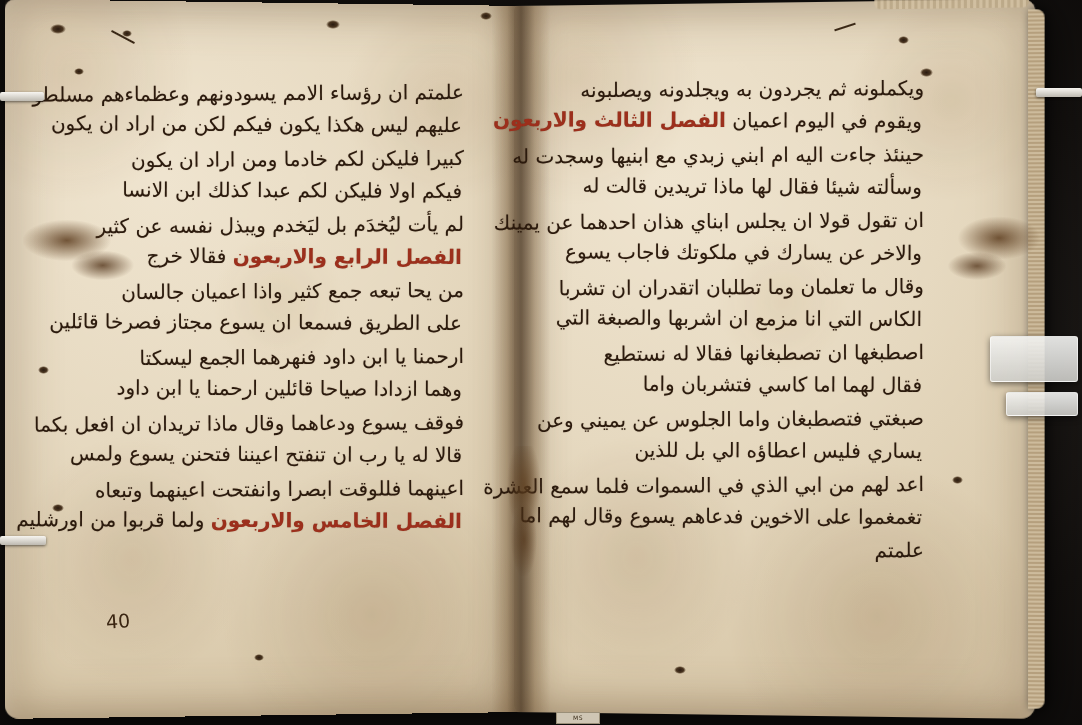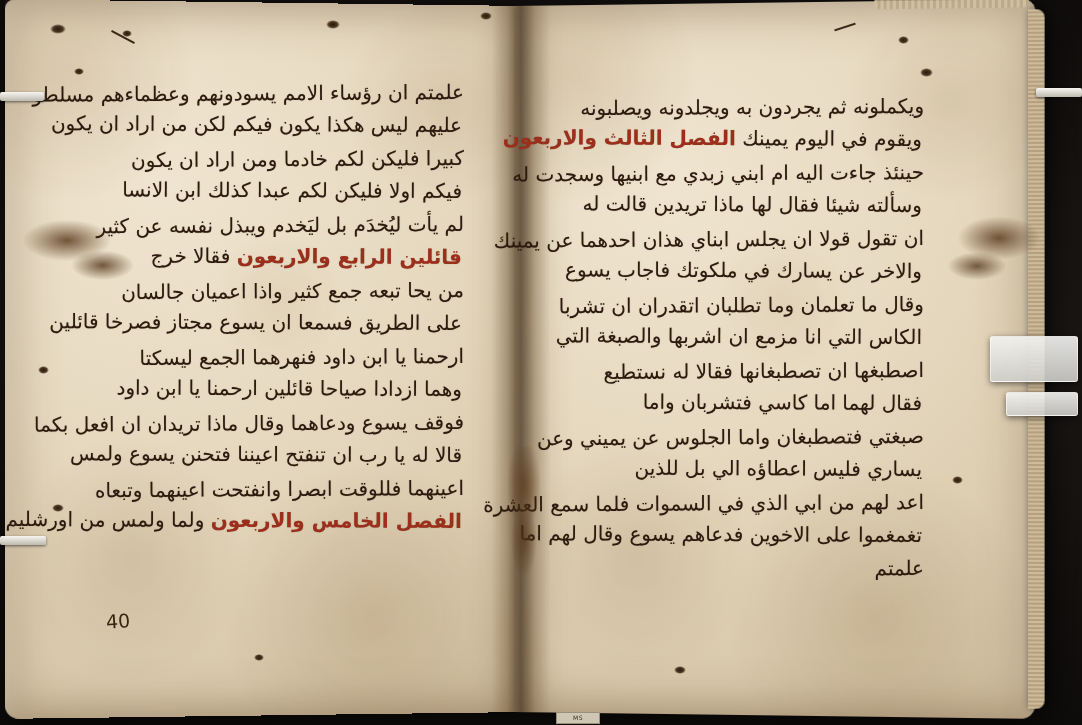--- a/index.html
+++ b/index.html
@@ -128,21 +128,21 @@
     opacity: 0.85;
   }
 
   
   .textblock {
     position: absolute;
     direction: rtl;
     text-align: justify;
   }
   .textblock.left  { left: 120px; top: 70px;  width: 330px; }
-  .textblock.right { left: 570px; top: 84px;  width: 340px; }
+  .textblock.right { left: 570px; top: 66px;  width: 340px; }
 
   .line {
     font-family: "DejaVu Sans", sans-serif;
     font-size: 20px;
     line-height: 33px;
     color: #2b1a0d;
     white-space: nowrap;
     text-shadow: 0 0 1px rgba(60,36,14,0.35);
     transform-origin: right center;
   }
@@ -266,42 +266,42 @@
 
     <div class="gutter"></div>
 
     <div class="textblock left">
       <div class="line">علمتم ان رؤساء الامم يسودونهم وعظماءهم مسلطو</div>
       <div class="line">عليهم ليس هكذا يكون فيكم لكن من اراد ان يكون</div>
       <div class="line">كبيرا فليكن لكم خادما ومن اراد ان يكون</div>
       <div class="line">فيكم اولا فليكن لكم عبدا كذلك ابن الانسا</div>
       <div class="line">لم يأت ليُخدَم بل ليَخدم ويبذل نفسه عن كثير</div>
       <div class="line">
-        <span class="rub">قائلين الرابع والاربعون</span>
+        <span class="rub">الفصل الرابع والاربعون</span>
         <span>فقالا خرج</span>
       </div>
       <div class="line">من يحا تبعه جمع كثير واذا اعميان جالسان</div>
       <div class="line">على الطريق فسمعا ان يسوع مجتاز فصرخا قائلين</div>
       <div class="line">ارحمنا يا ابن داود فنهرهما الجمع ليسكتا</div>
       <div class="line">وهما ازدادا صياحا قائلين ارحمنا يا ابن داود</div>
       <div class="line">فوقف يسوع ودعاهما وقال ماذا تريدان ان افعل بكما</div>
       <div class="line">قالا له يا رب ان تنفتح اعيننا فتحنن يسوع ولمس</div>
       <div class="line">اعينهما فللوقت ابصرا وانفتحت اعينهما وتبعاه</div>
       <div class="line">
         <span class="rub">الفصل الخامس والاربعون</span>
-        <span>ولما ولمس من اورشليم</span>
+        <span>ولما قربوا من اورشليم</span>
       </div>
     </div>
 
     <div class="folio">40</div>
 
     <div class="textblock right">
       <div class="line">ويكملونه ثم يجردون به ويجلدونه ويصلبونه</div>
       <div class="line">
-        <span>ويقوم في اليوم يمينك</span>
+        <span>ويقوم في اليوم اعميان</span>
         <span class="rub">الفصل الثالث والاربعون</span>
       </div>
       <div class="line">حينئذ جاءت اليه ام ابني زبدي مع ابنيها وسجدت له</div>
       <div class="line">وسألته شيئا فقال لها ماذا تريدين قالت له</div>
       <div class="line">ان تقول قولا ان يجلس ابناي هذان احدهما عن يمينك</div>
       <div class="line">والاخر عن يسارك في ملكوتك فاجاب يسوع</div>
       <div class="line">وقال ما تعلمان وما تطلبان اتقدران ان تشربا</div>
       <div class="line">الكاس التي انا مزمع ان اشربها والصبغة التي</div>
       <div class="line">اصطبغها ان تصطبغانها فقالا له نستطيع</div>
       <div class="line">فقال لهما اما كاسي فتشربان واما</div>

